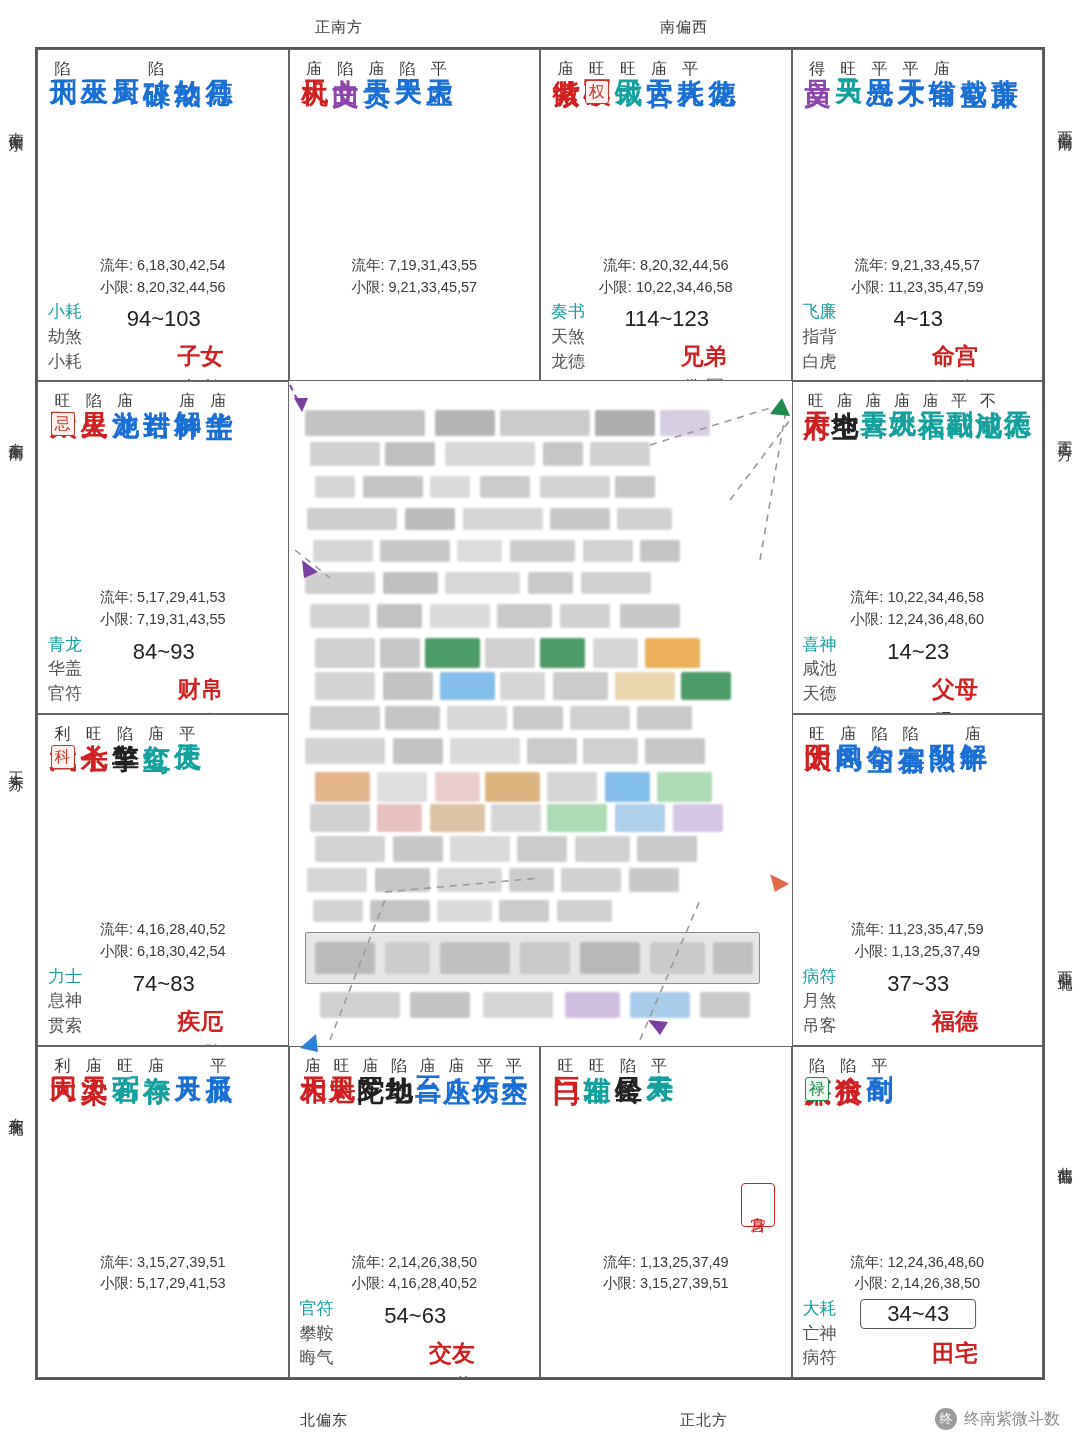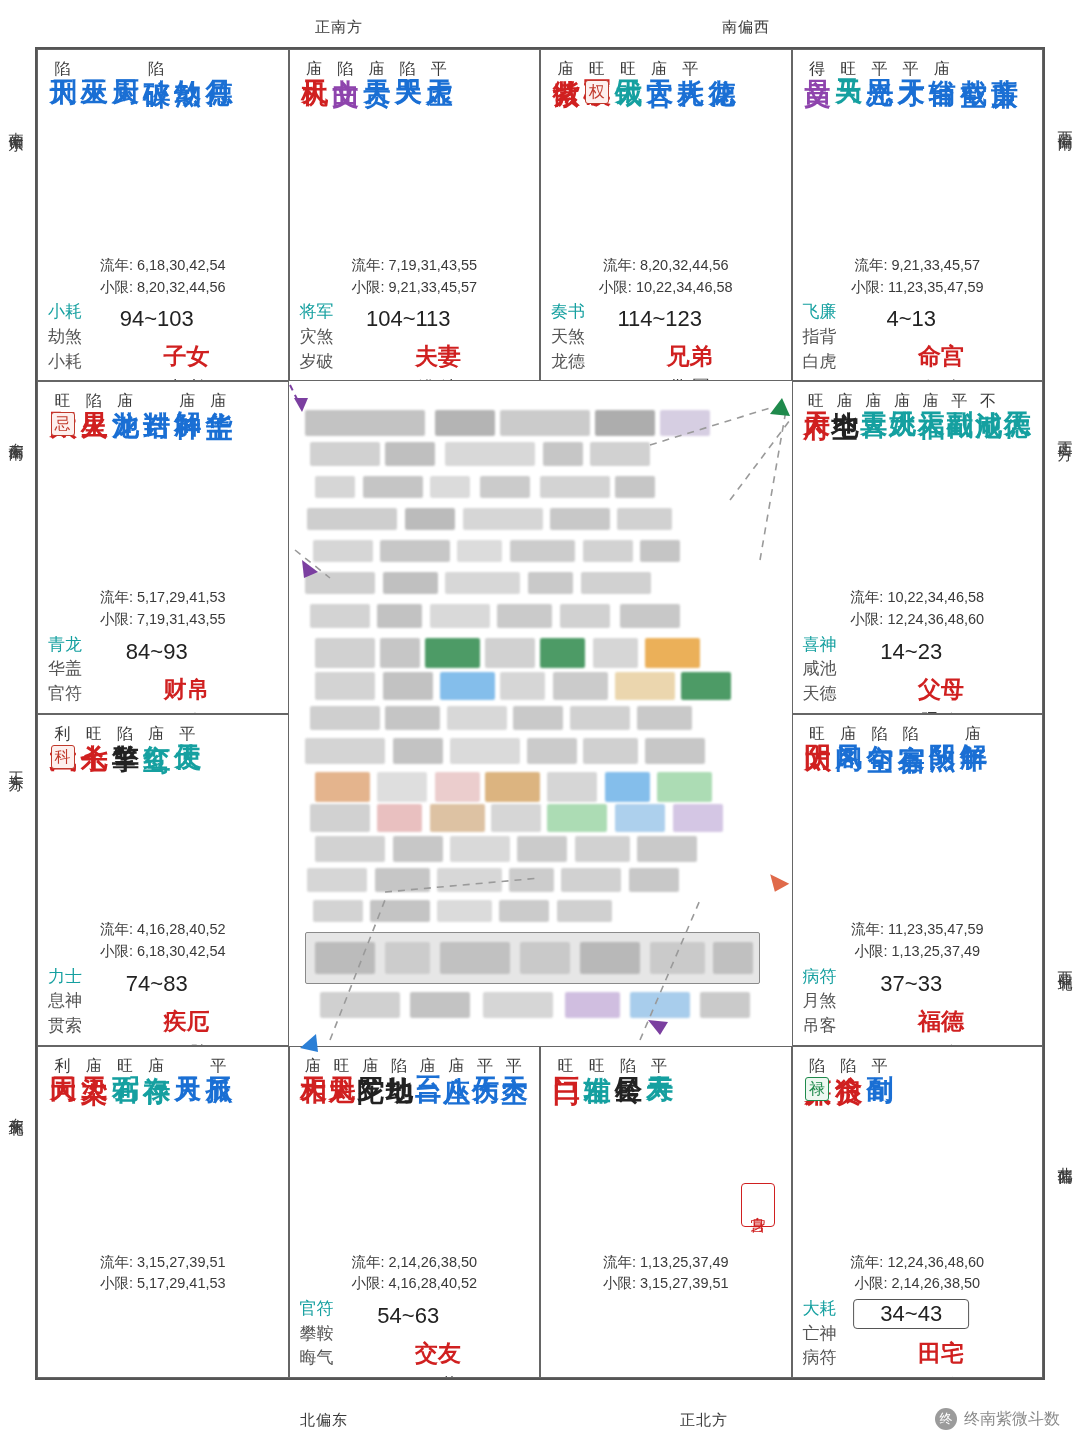--- a/index.html
+++ b/index.html
@@ -97,21 +97,21 @@
     bottom: 82px;
     text-align: center;
     font-size: 14.5px;
     color: #3a3a3a;
     line-height: 1.5;
   }
 
   
   .foot {
     position: absolute;
-    left: 10px; right: 22px; bottom: 6px;
+    left: 10px; right: 8px; bottom: 6px;
     height: 74px;
   }
   .foot .left {
     position: absolute; left: 0; bottom: 0;
     font-size: 17px; line-height: 1.45;
   }
   .foot .left .l1 { color: #15a0a0; }
   .foot .left .l2, .foot .left .l3 { color: #555; }
   .foot .range {
     position: absolute;
@@ -176,21 +176,21 @@
   .wm .dot {
     width: 22px; height: 22px; border-radius: 50%;
     background: #9b9b9b; color: #fff; font-size: 13px;
     display: flex; align-items: center; justify-content: center;
   }
 </style>
 </head>
 <body>
 
 <div class="dir top" style="left:315px">正南方</div>
-<div class="dir top" style="left:722px">南偏西</div>
+<div class="dir top" style="left:660px">南偏西</div>
 <div class="dir bottom" style="left:300px">北偏东</div>
 <div class="dir bottom" style="left:680px">正北方</div>
 
 <div class="dir vert" style="left:6px; top:120px">南偏东</div>
 <div class="dir vert" style="left:6px; top:430px">东偏南</div>
 <div class="dir vert" style="left:6px; top:760px">正东方</div>
 <div class="dir vert" style="left:6px; top:1105px">东偏北</div>
 
 <div class="dir vert" style="right:6px; top:120px">西偏南</div>
 <div class="dir vert" style="right:6px; top:430px">正西方</div>
@@ -262,33 +262,20 @@
           <div class="br">陷</div>
         </div>
         <div class="star">
           <div class="nm c-blue">天虚</div>
           <div class="br">平</div>
         </div>
       </div>
       <div class="years">
         <div>流年: 7,19,31,43,55</div>
         <div>小限: 9,21,33,45,57</div>
-      </div>
-      <div class="foot">
-        <div class="left">
-          <div class="l1">将军</div>
-          <div class="l2">灾煞</div>
-          <div class="l3">岁破</div>
-        </div>
-        <div class="range">104~113</div>
-        <div class="right">
-          <div class="stage">沐浴</div>
-          <div class="gz">庚午</div>
-        </div>
-        <div class="palace">夫妻</div>
       </div>
     </div>
     <div class="cell">
       <div class="stars">
         <div class="star">
           <div class="nm c-red">紫微</div>
           <div class="br">庙</div>
         </div>
         <div class="star">
           <div class="nm c-red">破军</div>

